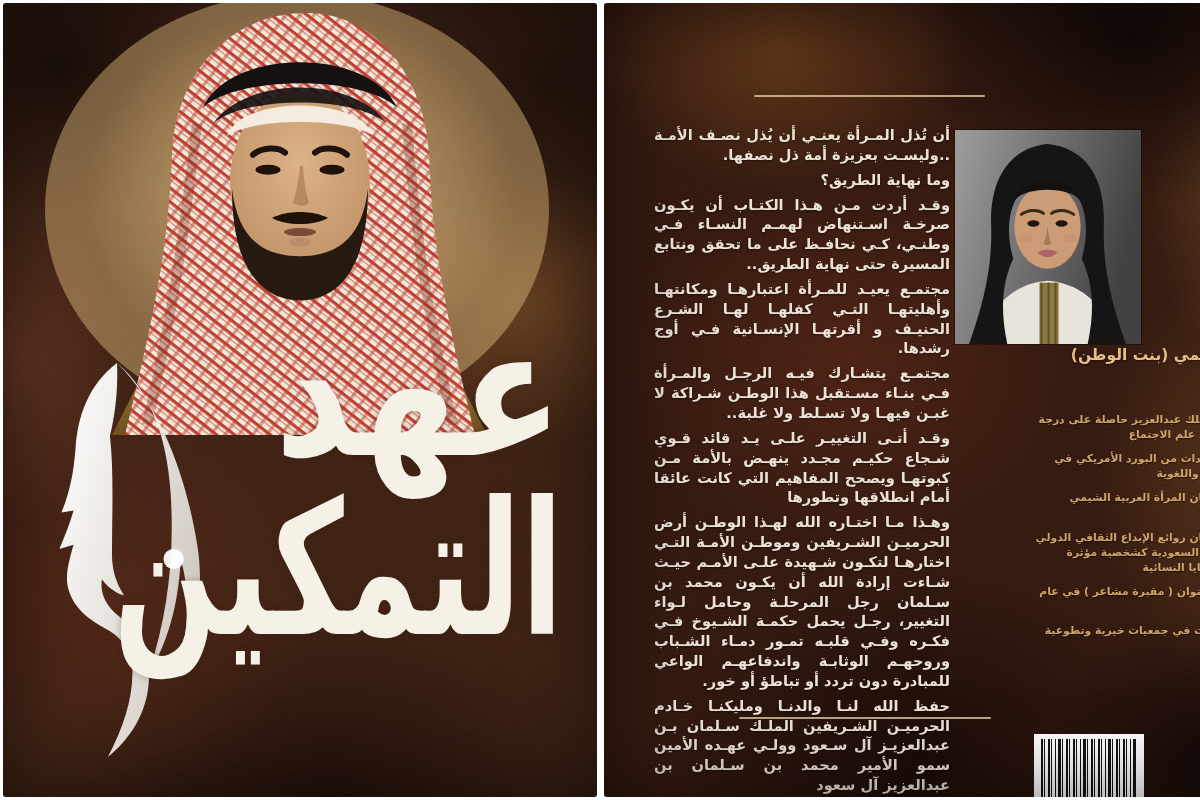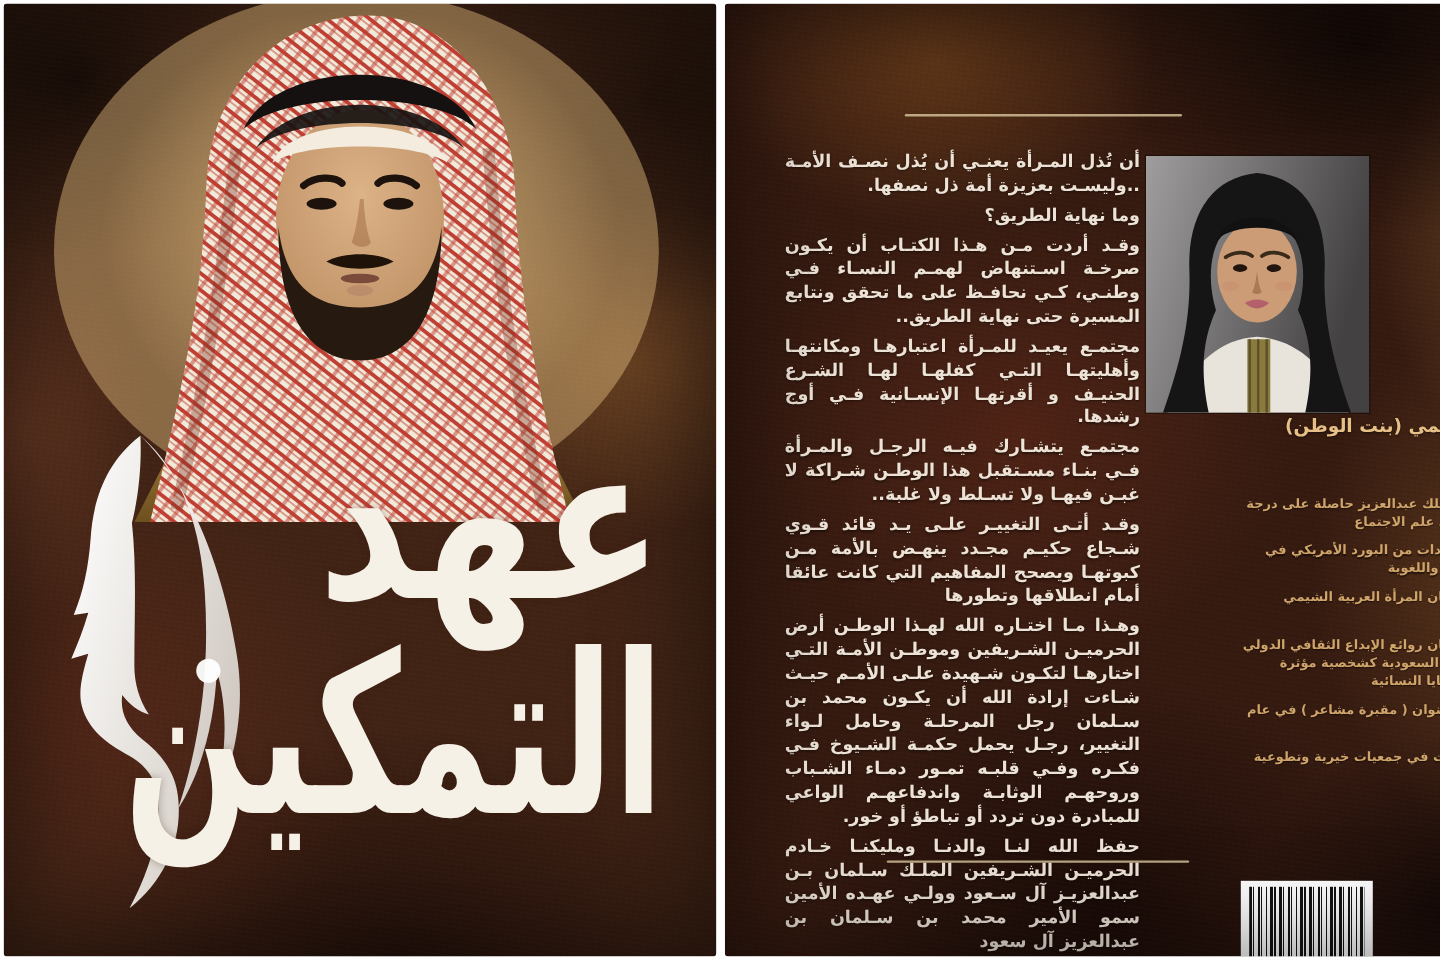--- a/index.html
+++ b/index.html
@@ -20,21 +20,21 @@
       radial-gradient(ellipse 300px 260px at 50% 24%, rgba(232,192,130,.8), transparent 72%),
       radial-gradient(ellipse 230px 200px at 10% 8%, rgba(18,10,6,.85), transparent 75%),
       radial-gradient(ellipse 260px 240px at 92% 10%, rgba(25,14,8,.8), transparent 75%),
       radial-gradient(ellipse 240px 200px at 88% 38%, rgba(150,100,48,.45), transparent 70%),
       radial-gradient(ellipse 300px 280px at 15% 75%, rgba(95,42,26,.55), transparent 75%),
       radial-gradient(ellipse 380px 240px at 55% 100%, rgba(28,12,8,.8), transparent 80%);}
 
   .portrait{position:absolute;left:14px;top:0;width:560px;height:432px;z-index:1;}
   .silhouette{position:absolute;left:16px;top:348px;width:192px;height:414px;z-index:2;}
 
-  .title-block{position:absolute;right:44px;top:300px;z-index:3;text-align:right;direction:rtl;color:#f6f1e7;margin-top:44px;}
+  .title-block{position:absolute;right:34px;top:300px;z-index:3;text-align:right;direction:rtl;color:#f6f1e7;}
   .title-w1{font-size:150px;font-weight:700;line-height:1;transform:scaleY(1.2);transform-origin:top right;
     text-shadow:0 0 6px rgba(60,30,15,.35);}
   .title-w2{font-size:122px;font-weight:700;line-height:1;transform:scaleY(1.52);transform-origin:top right;
     margin-top:24px;text-shadow:0 0 6px rgba(60,30,15,.35);}
   .front-author{position:absolute;right:10px;top:753px;z-index:3;direction:rtl;
     font-size:31px;font-weight:700;color:#d8a464;text-shadow:0 1px 2px rgba(0,0,0,.5);}
 
   
   .page-back{left:604px;width:704px;background-color:#351a10;
     background-image:

